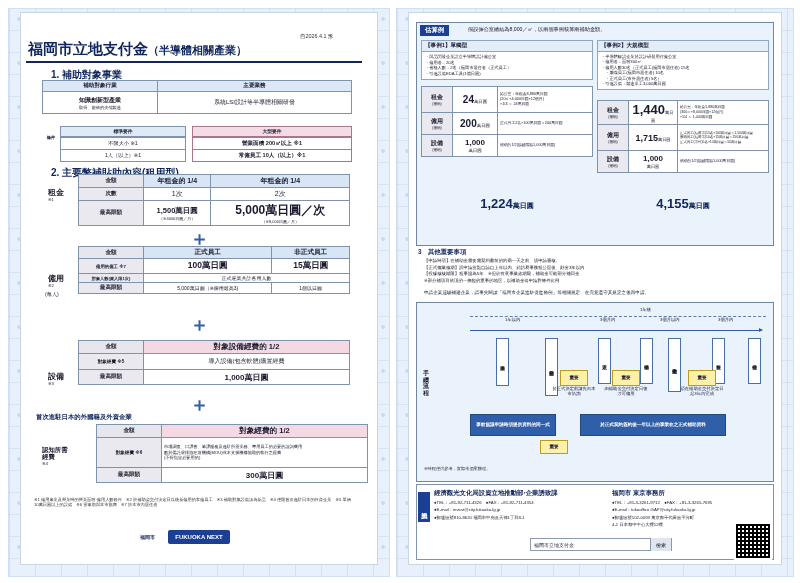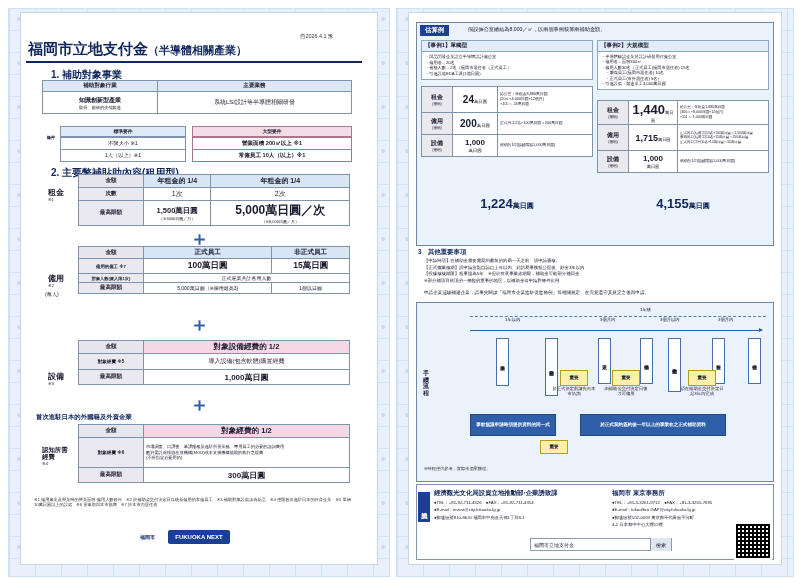--- a/index.html
+++ b/index.html
@@ -204,21 +204,21 @@
       <td style="font-size:8px;font-weight:bold;">1,000萬日圓</td>
     </tr>
   </tbody>
     </table>
 
   <div class="plus" style="left:190px;top:392px;">＋</div>
 
   <div class="t b" style="left:36px;top:413px;font-size:6.4px;color:#10265c;">首次進駐日本的外國籍及外資金業</div>
   <div class="t b" style="left:42px;top:446px;font-size:6.4px;line-height:1.15;">認知所需<br>經費</div>
   <div class="t tiny" style="left:42px;top:462px;">※4</div>
-  <table style="left:78px;top:424px;width:272px;">
+  <table style="left:96px;top:424px;width:272px;">
     <tbody>
         <tr>
       <th class="greyhd" style="width:60px;">金額</th>
       <th class="pinkhd" style="font-size:7.6px;">對象經費的 1/2</th>
     </tr>
     <tr style="height:30px;">
       <td class="lbl" style="font-size:4.6px;">對象經費 ※6</td>
       <td style="font-size:4.2px;text-align:left;line-height:1.35;white-space:pre-line;">市場調查、口譯書、筆譯服務及進駐所需業務、專用員工的必要的諮詢費用
 數於委託保採協在這機構(MOU)或本支援機構協助的執行之經費
 (不得指定必要用的)</td>

